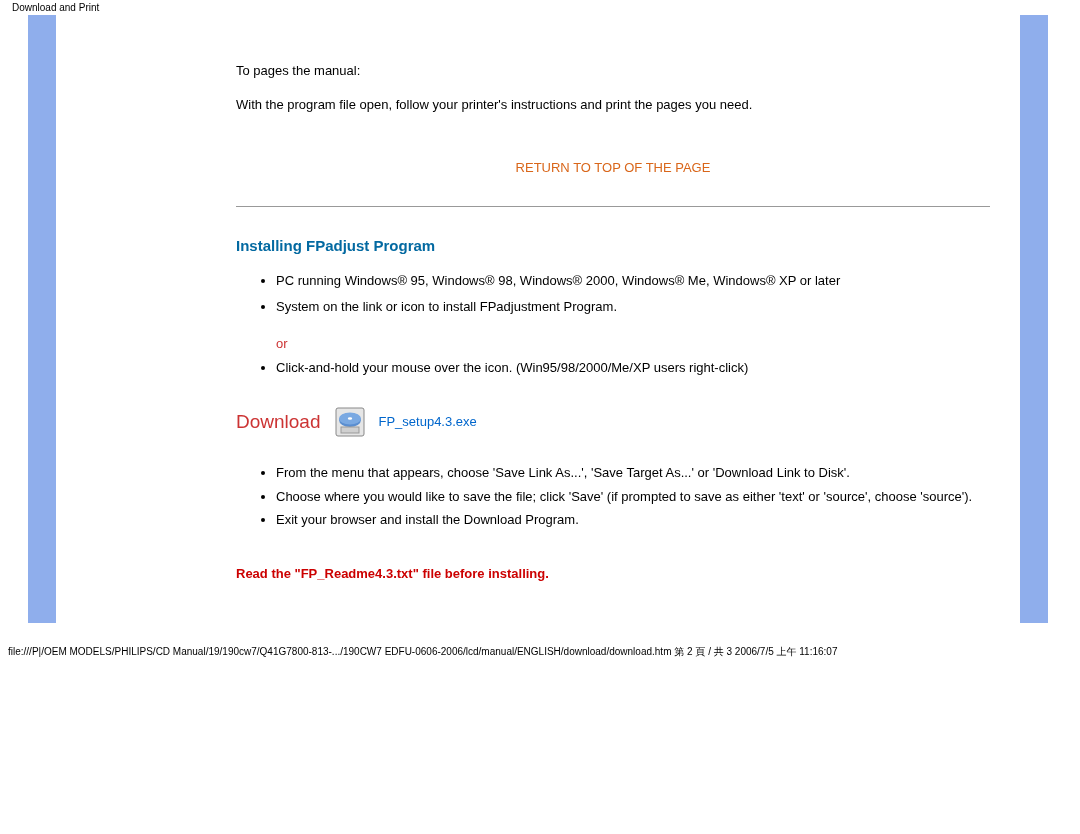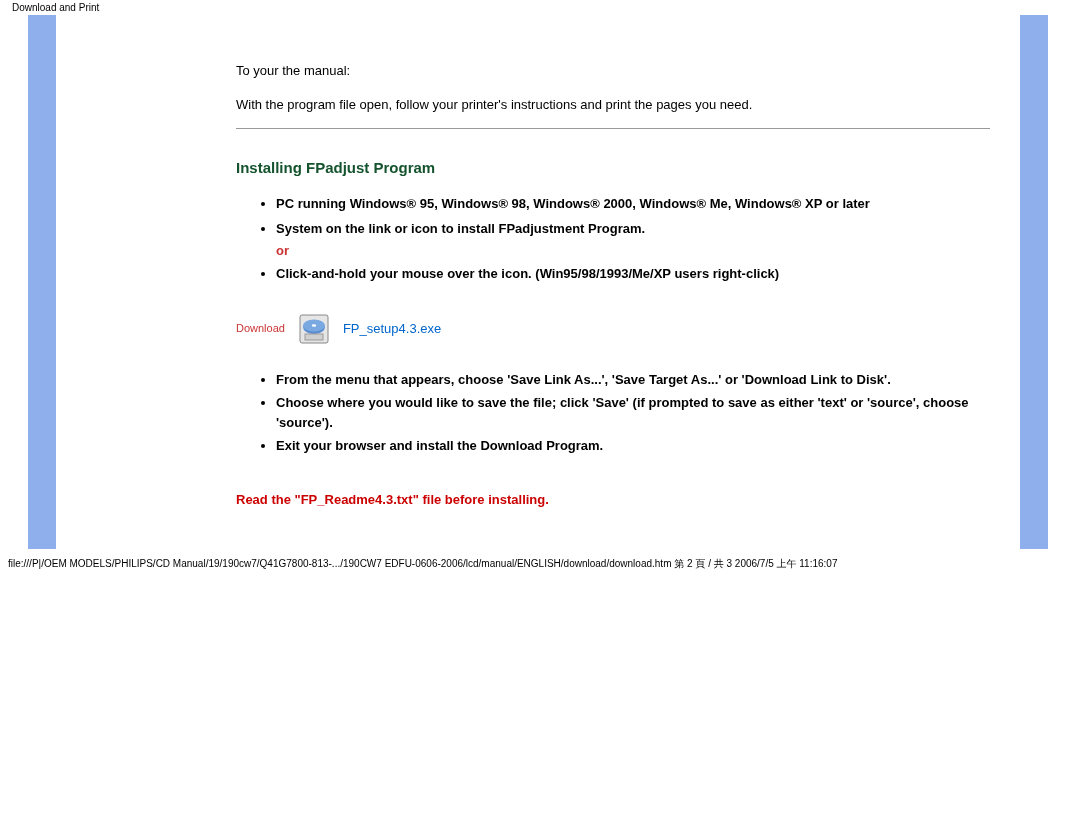--- a/index.html
+++ b/index.html
@@ -38,21 +38,21 @@
     background: #fff;
     flex-shrink: 0;
   }
   .content {
     flex: 1;
     background: #fff;
     padding: 40px 30px 40px 0;
     line-height: 1.5;
   }
   .section-heading {
-    color: #14532d;
+    color: #0369a1;
     font-size: 15px;
     font-weight: bold;
     margin-top: 28px;
     margin-bottom: 14px;
   }
   .section-sub {
     font-style: italic;
     margin: 26px 0 12px 0;
   }
   .section-sub-link {
@@ -68,96 +68,96 @@
     margin: 44px 0 28px 0;
   }
   hr.section-rule {
     border: none;
     border-top: 1px solid #999;
     margin: 0 0 0 0;
   }
   ul.bullets {
     list-style: disc;
     margin: 6px 0 6px 40px;
-    font-weight: bold;
   }
   ul.bullets li {
     margin-bottom: 4px;
     line-height: 1.5;
   }
   .or-line {
     color: #cc3333;
-    margin: 2px 0 2px 0;
+    margin: 18px 0 2px 0;
   }
   .download-row {
     display: flex;
     align-items: center;
     gap: 14px;
     margin: 30px 0 26px 0;
   }
   .download-label {
     color: #cc3333;
-    font-size: 11px;
+    font-size: 19px;
   }
   .download-icon {
     width: 30px;
     height: 30px;
     display: inline-block;
   }
   .download-icon svg { width: 30px; height: 30px; }
   .download-fname {
     color: #0066cc;
     text-align: right;
   }
   .warn-line {
     color: #cc0000;
     font-weight: bold;
     margin-top: 34px;
   }
   .footer {
     font-size: 10px;
     padding: 6px 8px;
-    margin-top: 2px;
+    margin-top: 16px;
   }
   p { margin: 14px 0; }
   p.first { margin-top: 6px; }
 </style>
 </head>
 <body>
 
 <div class="page-title-top">Download and Print</div>
 
 <div class="outer">
   <div class="frame">
     <div class="sidebar-left"></div>
     <div class="gutter"></div>
 
     <div class="content">
 
-      <p class="first">To your the manual:</p>
+      <p class="first">To pages the manual:</p>
       <p>With the program file open, follow your printer's instructions and print the pages you need.</p>
 
+      <div class="return-top">RETURN TO TOP OF THE PAGE</div>
 
       <hr class="section-rule">
 
       <div class="section-heading">Installing FPadjust Program</div>
 
 
 
       <ul class="bullets">
         <li>PC running Windows® 95, Windows® 98, Windows® 2000, Windows® Me, Windows® XP or later</li>
       </ul>
 
 
       <ul class="bullets">
         <li>
           <span>System on the link or icon to install FPadjustment Program.</span>
           <div class="or-line">or</div>
         </li>
-        <li>Click-and-hold your mouse over the icon. (Win95/98/1993/Me/XP users right-click)</li>
+        <li>Click-and-hold your mouse over the icon. (Win95/98/2000/Me/XP users right-click)</li>
       </ul>
 
       <div class="download-row">
         <span class="download-label">Download</span>
         <span class="download-icon">
           <svg viewBox="0 0 30 30">
             <rect x="1" y="1" width="28" height="28" rx="2" fill="#e6e6e6" stroke="#888"></rect>
             <ellipse cx="15" cy="13" rx="11" ry="7" fill="#5a8ed0"></ellipse>
             <ellipse cx="15" cy="11.5" rx="11" ry="6" fill="#7aa9e2"></ellipse>
             <ellipse cx="15" cy="11.5" rx="2.2" ry="1.3" fill="#fff"></ellipse>

